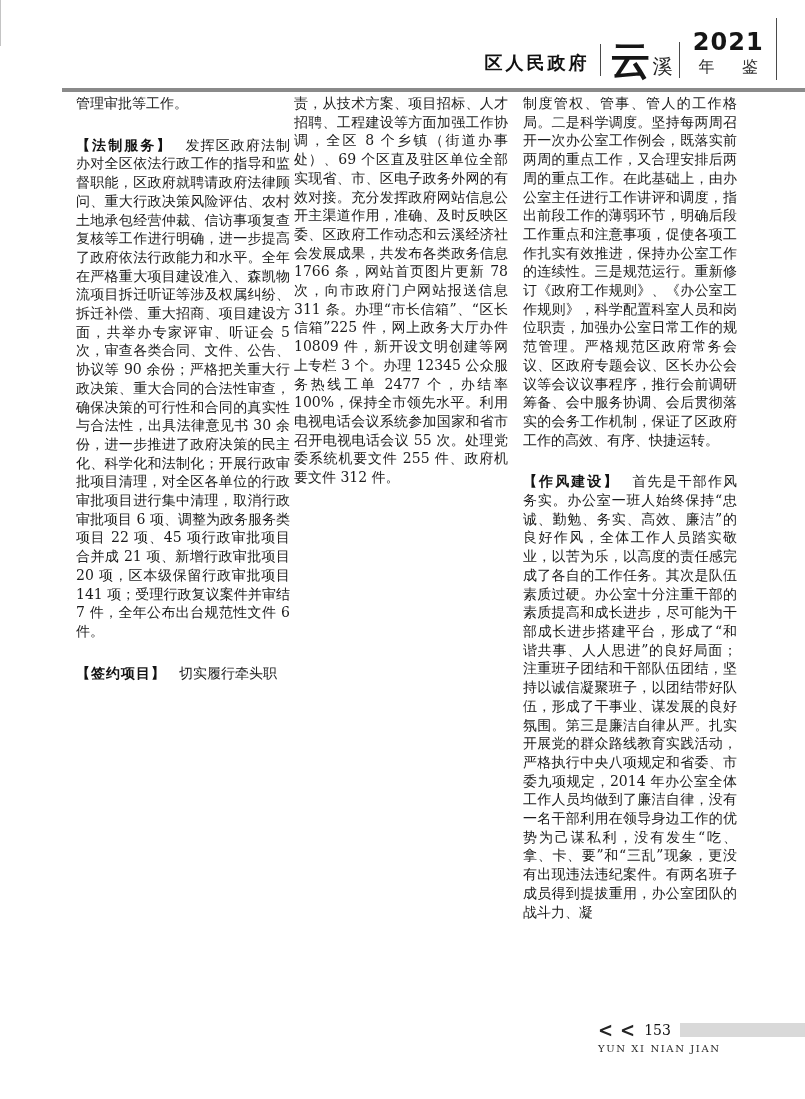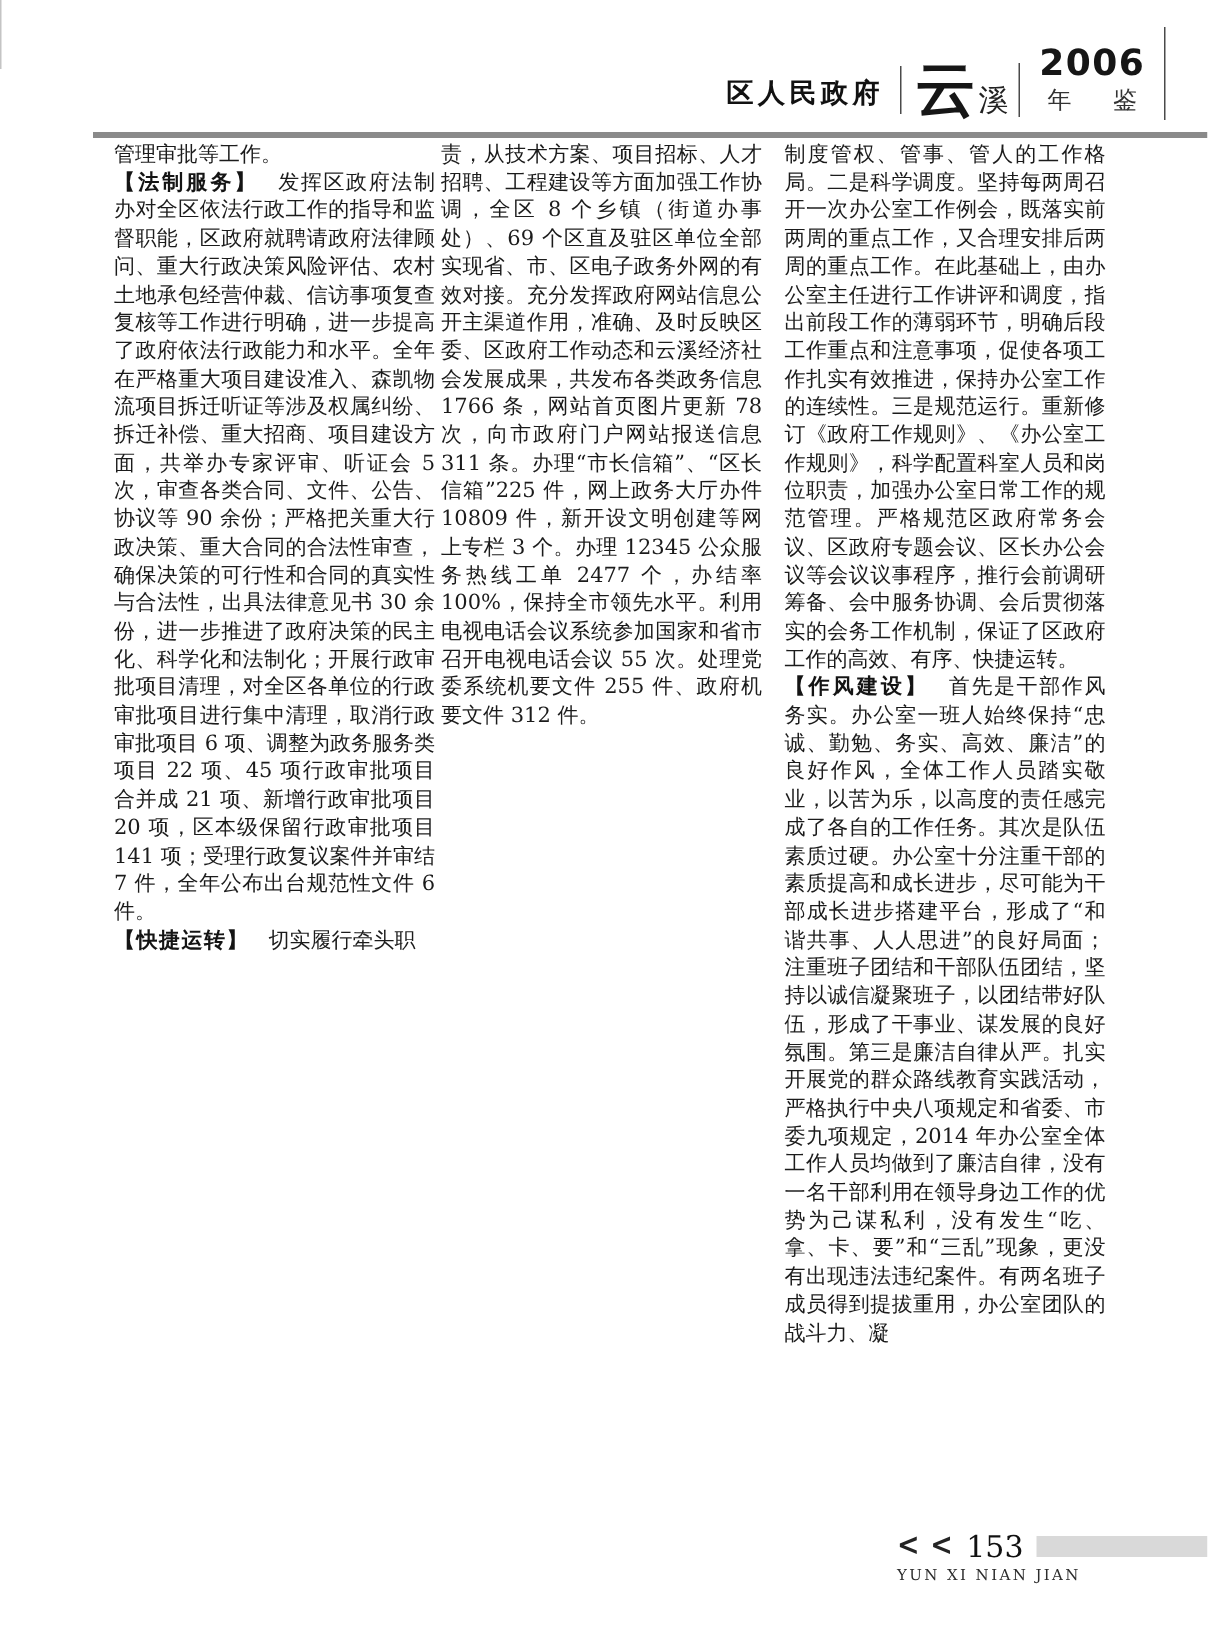--- a/index.html
+++ b/index.html
@@ -47,63 +47,63 @@
   
   .col{
     position:absolute;top:94px;width:214px;
     font-size:14px;line-height:18.7px;text-align:justify;
     color:#1b1b1b;
   }
   .col1{left:76px;}
   .col2{left:294px;}
   .col3{left:523px;}
   .para{margin:0;}
-  .para + .para{}
+  .para + .para{margin-top:23px;}
   .sec-head{
     font-family:"DejaVu Sans","Liberation Sans",sans-serif;
     font-weight:bold;letter-spacing:1px;margin-right:13px;color:#141414;
   }
 
   
   .footer{position:absolute;left:598px;right:0;top:1021px;}
   .footer-row{display:flex;align-items:center;}
   .arrow{
     font-size:18px;font-weight:bold;color:#242424;line-height:1;
     margin-right:7px;transform:scaleY(1.15);
   }
-  .pagenum{font-size:20px;color:#111;margin:0 9px 0 2px;line-height:1;}
+  .pagenum{font-size:14px;color:#111;margin:0 9px 0 2px;line-height:1;}
   .footer-bar{flex:1;height:14px;background:#d9d9d9;}
   .roman{
     font-size:10px;letter-spacing:1.6px;color:#2c2c2c;margin-top:4px;
     white-space:nowrap;
   }
 </style>
 </head>
 <body>
 
 <div class="edge-mark"></div>
 
 <div class="header">
   <span class="dept">区人民政府</span>
   <span class="vline v1"></span>
   <span class="logo-main">云</span>
   <span class="logo-sub">溪</span>
   <span class="vline v2"></span>
   <div class="yearblock">
-    <div class="year">2006</div>
+    <div class="year">2021</div>
     <div class="yearlabel">年 鉴</div>
   </div>
   <span class="vline v3"></span>
 </div>
 <div class="header-rule"></div>
 
 <section class="col col1">
   <p class="para">管理审批等工作。</p>
   <p class="para"><span class="sec-head">【法制服务】</span><span class="sec-body">发挥区政府法制办对全区依法行政工作的指导和监督职能，区政府就聘请政府法律顾问、重大行政决策风险评估、农村土地承包经营仲裁、信访事项复查复核等工作进行明确，进一步提高了政府依法行政能力和水平。全年在严格重大项目建设准入、森凯物流项目拆迁听证等涉及权属纠纷、拆迁补偿、重大招商、项目建设方面，共举办专家评审、听证会 5 次，审查各类合同、文件、公告、协议等 90 余份；严格把关重大行政决策、重大合同的合法性审查，确保决策的可行性和合同的真实性与合法性，出具法律意见书 30 余份，进一步推进了政府决策的民主化、科学化和法制化；开展行政审批项目清理，对全区各单位的行政审批项目进行集中清理，取消行政审批项目 6 项、调整为政务服务类项目 22 项、45 项行政审批项目合并成 21 项、新增行政审批项目 20 项，区本级保留行政审批项目 141 项；受理行政复议案件并审结 7 件，全年公布出台规范性文件 6 件。</span></p>
-  <p class="para"><span class="sec-head">【快捷运转】</span><span class="sec-body">切实履行牵头职</span></p>
+  <p class="para"><span class="sec-head">【签约项目】</span><span class="sec-body">切实履行牵头职</span></p>
 </section>
 
 <section class="col col2">
   <p class="para">责，从技术方案、项目招标、人才招聘、工程建设等方面加强工作协调，全区 8 个乡镇（街道办事处）、69 个区直及驻区单位全部实现省、市、区电子政务外网的有效对接。充分发挥政府网站信息公开主渠道作用，准确、及时反映区委、区政府工作动态和云溪经济社会发展成果，共发布各类政务信息 1766 条，网站首页图片更新 78 次，向市政府门户网站报送信息 311 条。办理“市长信箱”、“区长信箱”225 件，网上政务大厅办件 10809 件，新开设文明创建等网上专栏 3 个。办理 12345 公众服务热线工单 2477 个，办结率 100%，保持全市领先水平。利用电视电话会议系统参加国家和省市召开电视电话会议 55 次。处理党委系统机要文件 255 件、政府机要文件 312 件。</p>
 </section>
 
 <section class="col col3">
   <p class="para">制度管权、管事、管人的工作格局。二是科学调度。坚持每两周召开一次办公室工作例会，既落实前两周的重点工作，又合理安排后两周的重点工作。在此基础上，由办公室主任进行工作讲评和调度，指出前段工作的薄弱环节，明确后段工作重点和注意事项，促使各项工作扎实有效推进，保持办公室工作的连续性。三是规范运行。重新修订《政府工作规则》、《办公室工作规则》，科学配置科室人员和岗位职责，加强办公室日常工作的规范管理。严格规范区政府常务会议、区政府专题会议、区长办公会议等会议议事程序，推行会前调研筹备、会中服务协调、会后贯彻落实的会务工作机制，保证了区政府工作的高效、有序、快捷运转。</p>
   <p class="para"><span class="sec-head">【作风建设】</span><span class="sec-body">首先是干部作风务实。办公室一班人始终保持“忠诚、勤勉、务实、高效、廉洁”的良好作风，全体工作人员踏实敬业，以苦为乐，以高度的责任感完成了各自的工作任务。其次是队伍素质过硬。办公室十分注重干部的素质提高和成长进步，尽可能为干部成长进步搭建平台，形成了“和谐共事、人人思进”的良好局面；注重班子团结和干部队伍团结，坚持以诚信凝聚班子，以团结带好队伍，形成了干事业、谋发展的良好氛围。第三是廉洁自律从严。扎实开展党的群众路线教育实践活动，严格执行中央八项规定和省委、市委九项规定，2014 年办公室全体工作人员均做到了廉洁自律，没有一名干部利用在领导身边工作的优势为己谋私利，没有发生“吃、拿、卡、要”和“三乱”现象，更没有出现违法违纪案件。有两名班子成员得到提拔重用，办公室团队的战斗力、凝</span></p>
 </section>

